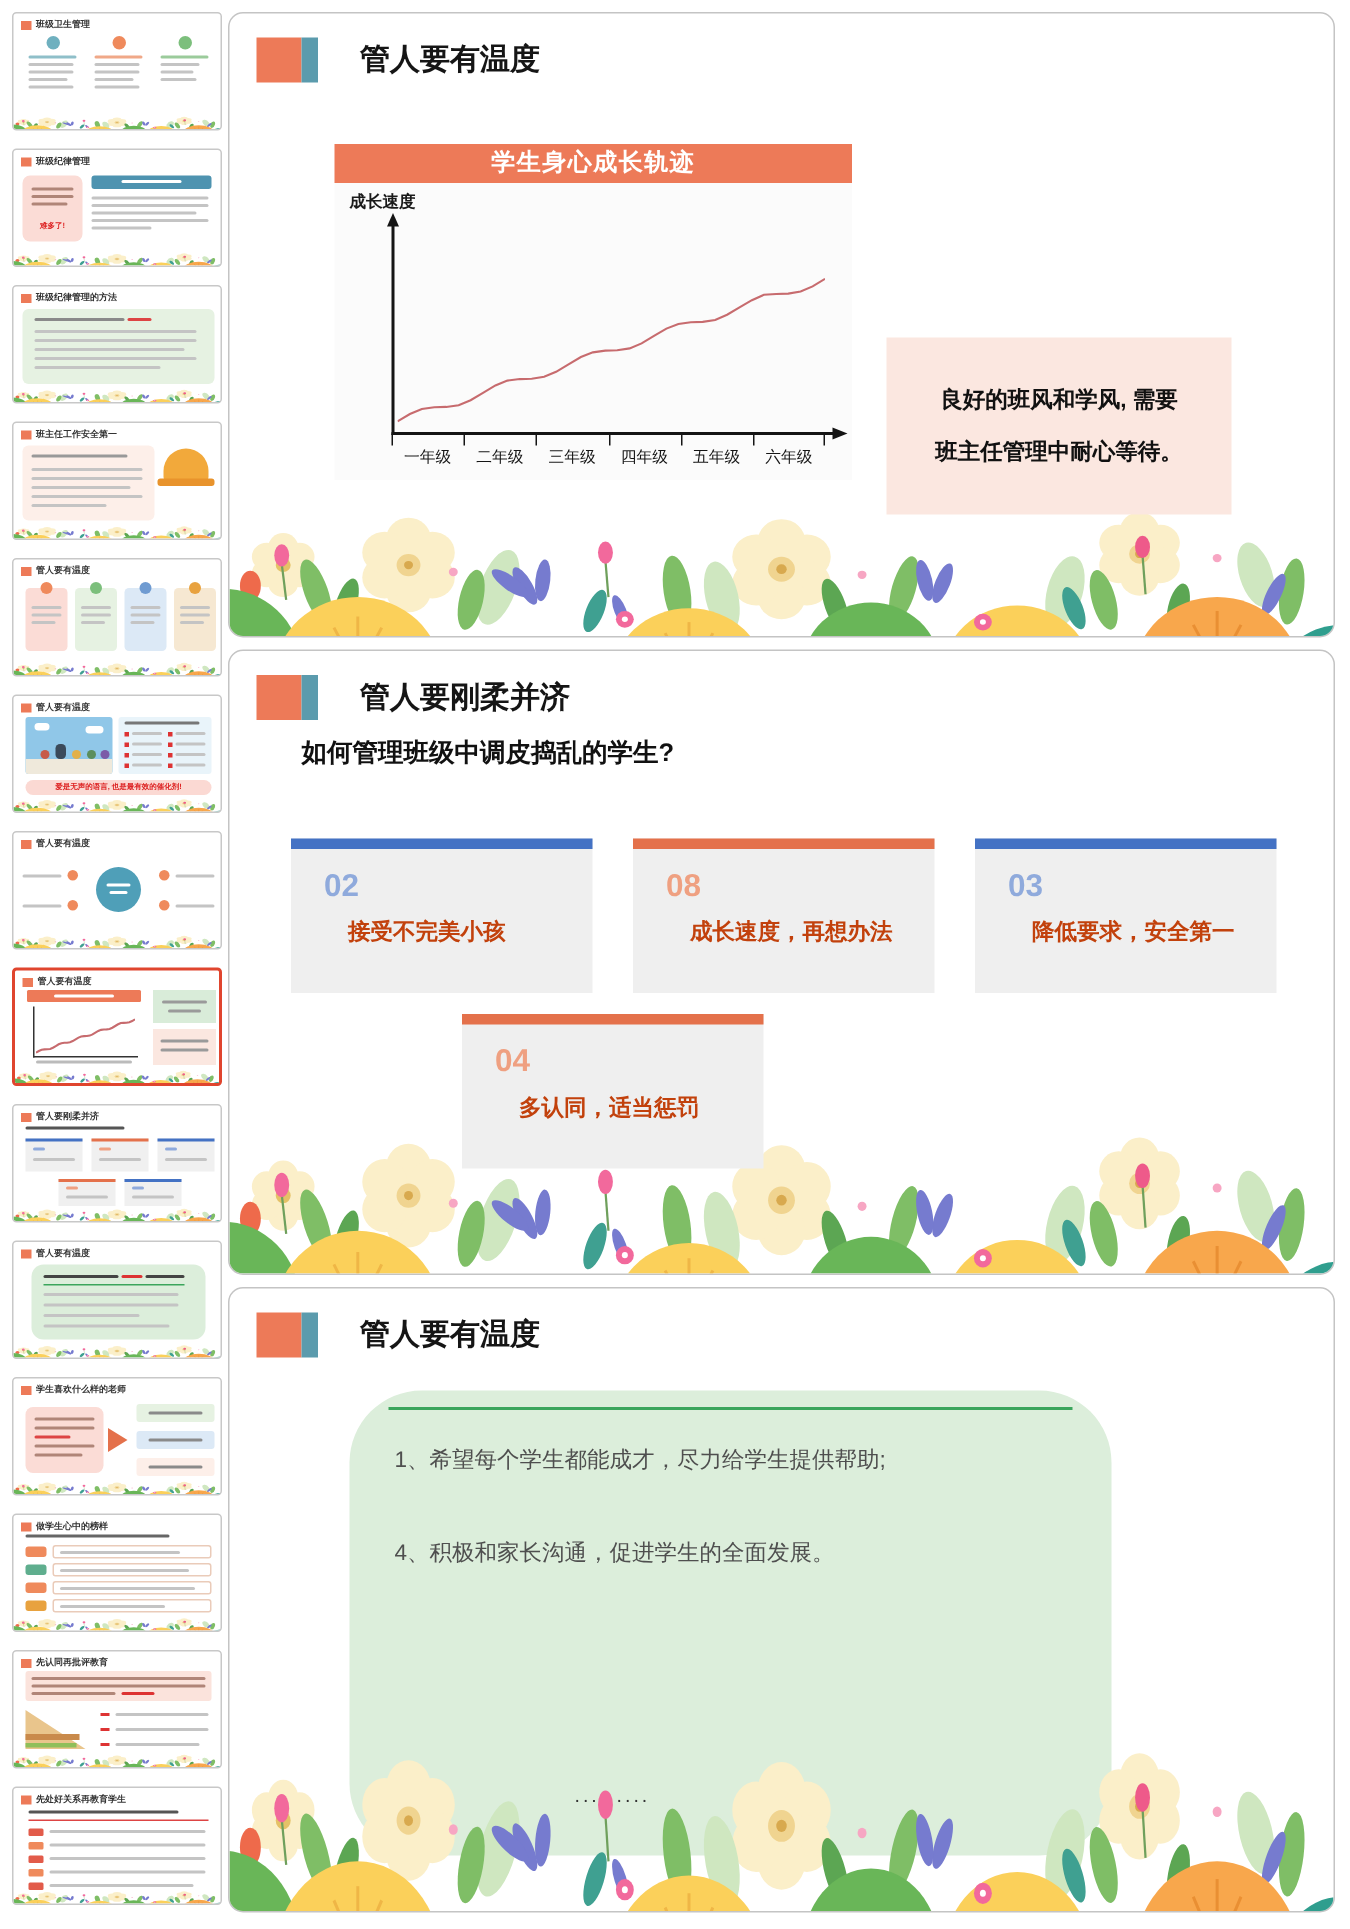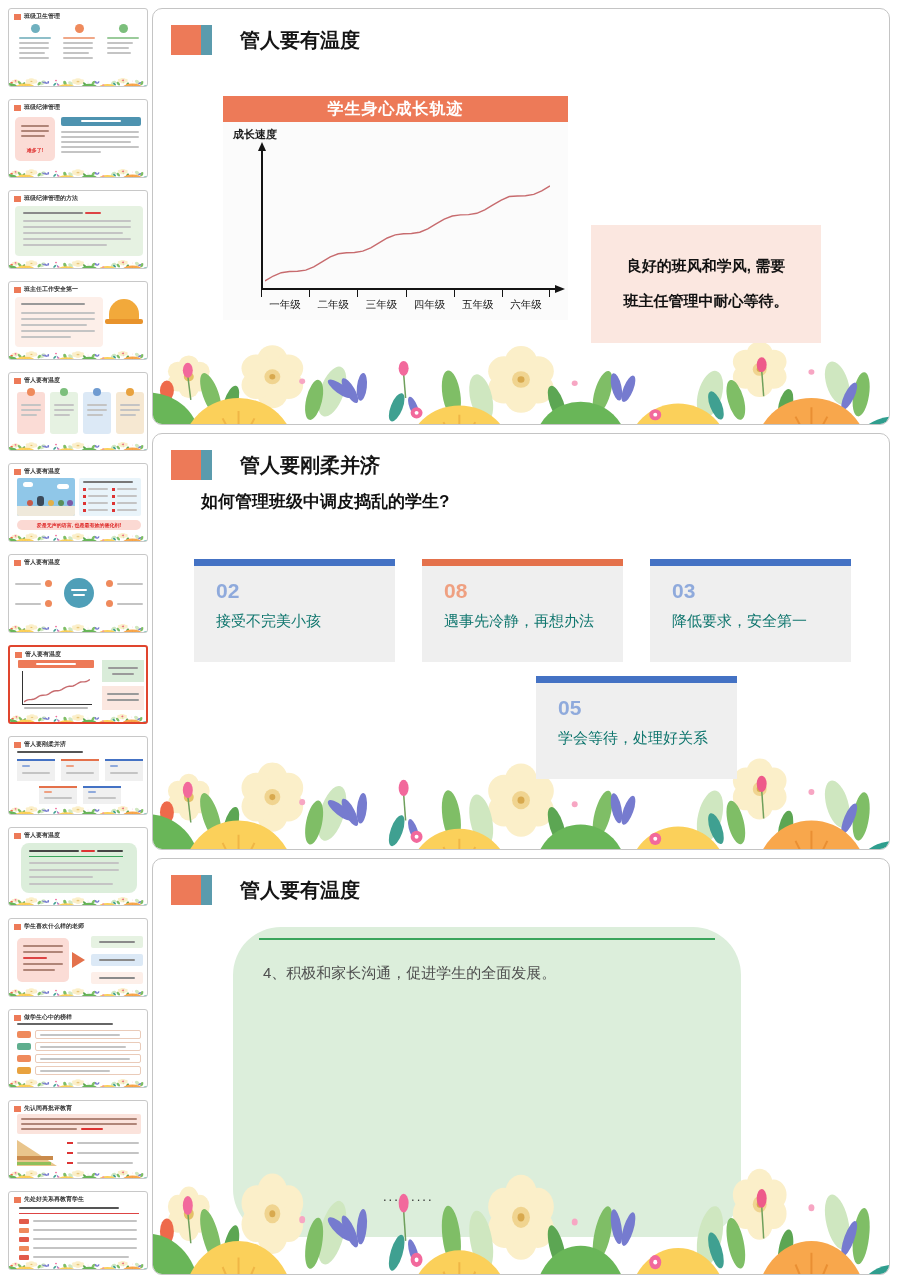--- a/index.html
+++ b/index.html
@@ -52,21 +52,21 @@
   .pbox { position:absolute; left:438px; top:216px; width:230px; height:118px; background:#FBE7E0; z-index:3;
           display:flex; flex-direction:column; justify-content:center; gap:16px; text-align:center;
           font-size:15px; font-weight:600; color:#111; }
 
   
   .question { position:absolute; left:48px; top:56px; font-size:17px; font-weight:bold; color:#111; z-index:3; }
   .card { position:absolute; width:201px; height:103px; background:#EFEFEF; border-top:7px solid #4472C4; z-index:3; }
   .card.orange { border-top-color:#E4714B; }
   .card .num { font-size:21px; font-weight:bold; color:#8FAADC; margin:13px 0 9px 22px; }
   .card.orange .num { color:#EFA081; }
-  .card .ctext { font-size:15px; font-weight:normal; color:#0f766e; margin-left:22px; }
+  .card .ctext { font-size:15px; font-weight:bold; color:#c2410c; margin-left:38px; }
 
   
   .gpanel { position:absolute; left:80px; top:68px; width:508px; height:310px; background:#DCEEDB;
             border-radius:48px; z-index:1; }
   .g3-head { margin:30px 26px 0; font-size:19px; font-weight:bold; color:#111; }
   .g3-head .hl { color:#C52A21; }
   .g3-underline { margin:11px 26px 0; height:2px; background:#3BA55C; }
   .g3-items { margin:24px 30px 0; }
   .g3-items div { font-size:15px; color:#4f4f4f; margin-bottom:43px; }
   .g3-dots { position:absolute; left:150px; top:262px; font-size:13px; color:#333; letter-spacing:2px; }
@@ -622,47 +622,48 @@
       <h1 class="stitle">管人要刚柔并济</h1>
     </div>
     <div class="question">如何管理班级中调皮捣乱的学生?</div>
 
     <div class="card" style="left:41px;top:125px">
       <div class="num">02</div>
       <div class="ctext">接受不完美小孩</div>
     </div>
     <div class="card orange" style="left:269px;top:125px">
       <div class="num">08</div>
-      <div class="ctext">遇事先冷静，再想办法</div>
+      <div class="ctext">成长速度，再想办法</div>
     </div>
     <div class="card" style="left:497px;top:125px">
       <div class="num">03</div>
       <div class="ctext">降低要求，安全第一</div>
     </div>
-    <div class="card" style="left:383px;top:242px">
-      <div class="num">05</div>
-      <div class="ctext">学会等待，处理好关系</div>
+    <div class="card orange" style="left:155px;top:242px">
+      <div class="num">04</div>
+      <div class="ctext">多认同，适当惩罚</div>
     </div>
 
     <svg class="garden" style="height:112px" viewBox="0 0 740 110" preserveAspectRatio="none">
         <use href="#garden-art"></use>
       </svg>
   </section>
 
   <section class="slide" style="top:858px">
     <div class="shead">
       <div class="marker">
           <i class="mo"></i>
           <i class="mt"></i>
         </div>
       <h1 class="stitle">管人要有温度</h1>
     </div>
     <div class="gpanel">
       <div class="g3-underline"></div>
       <div class="g3-items">
+        <div>1、希望每个学生都能成才，尽力给学生提供帮助;</div>
         <div>4、积极和家长沟通，促进学生的全面发展。</div>
       </div>
       <div class="g3-dots">.........</div>
     </div>
     <svg class="garden" style="height:130px" viewBox="0 0 740 110" preserveAspectRatio="none">
         <use href="#garden-art"></use>
       </svg>
   </section>
 
 </div>

